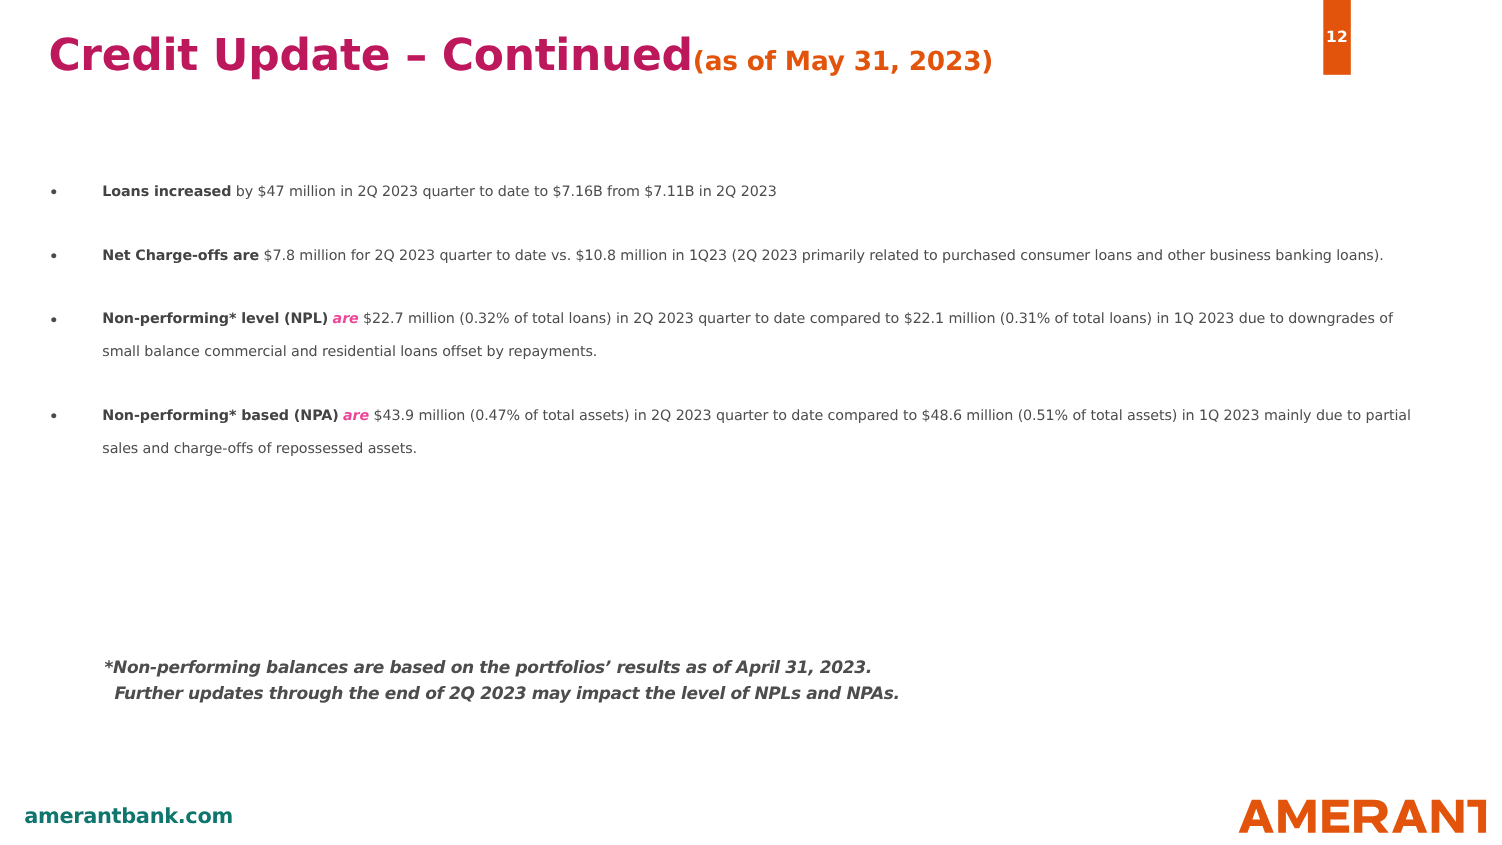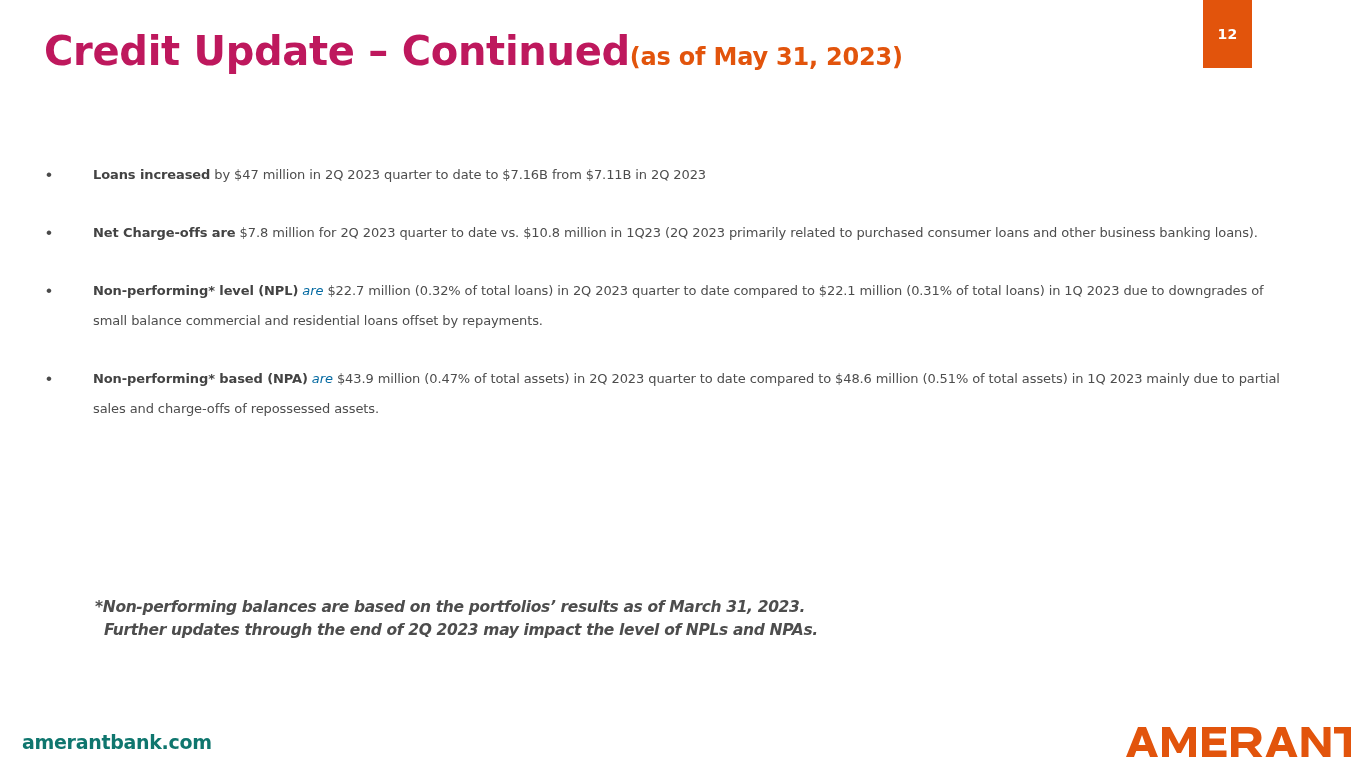--- a/index.html
+++ b/index.html
@@ -21,21 +21,21 @@
     position: absolute;
     inset: 0;
     background: #ffffff;
   }
 
   
   #page-badge {
     position: absolute;
     left: 1203px;
     top: 0px;
-    width: 49px;
+    width: 25px;
     height: 68px;
     background: #E2540C;
     display: flex;
     align-items: center;
     justify-content: center;
   }
   #page-badge .num {
     color: #ffffff;
     font-size: 14px;
     font-weight: bold;
@@ -96,23 +96,23 @@
     font-size: 13px;
     line-height: 30px;
     letter-spacing: -0.1px;
     font-family: "DejaVu Sans", sans-serif;
   }
   .bullet-text .lead {
     font-weight: bold;
     color: #434343;
   }
   .bullet-text .lead-em {
-    font-weight: normal;
+    font-weight: bold;
     font-style: italic;
-    color: #0369a1;
+    color: #ec4899;
   }
 
   
   #footnote {
     position: absolute;
     left: 95px;
     top: 596px;
     color: #4D4D4D;
     font-size: 15.5px;
     font-weight: bold;
@@ -175,21 +175,21 @@
     </div>
 
     <div class="bullet-row">
       <span class="bullet-mark">•</span>
       <span class="bullet-text"><span class="lead">Non-performing* based (NPA)</span> <span class="lead-em">are</span><span> $43.9 million (0.47% of total assets) in 2Q 2023 quarter to date compared to $48.6 million (0.51% of total assets) in 1Q 2023 mainly due to partial sales and charge-offs of repossessed assets.</span></span>
     </div>
 
   </div>
 
   <div id="footnote">
-    <span class="fn-line-1">*Non-performing balances are based on the portfolios’ results as of March 31, 2023.</span>
+    <span class="fn-line-1">*Non-performing balances are based on the portfolios’ results as of April 31, 2023.</span>
     <span class="fn-line-2">Further updates through the end of 2Q 2023 may impact the level of NPLs and NPAs.</span>
   </div>
 
   <div id="footer-url">amerantbank.com</div>
 
   <div id="brand-logo">
     <svg width="228" height="36" viewBox="0 0 456 72" role="img" aria-label="AMERANT">
       <g fill="#E2540C">
 
         <path d="M30 6 L46 6 L70 66 L54 66 L49.5 54 L26.5 54 L22 66 L6 66 Z M38 22 L31 42 L45 42 Z"></path>

